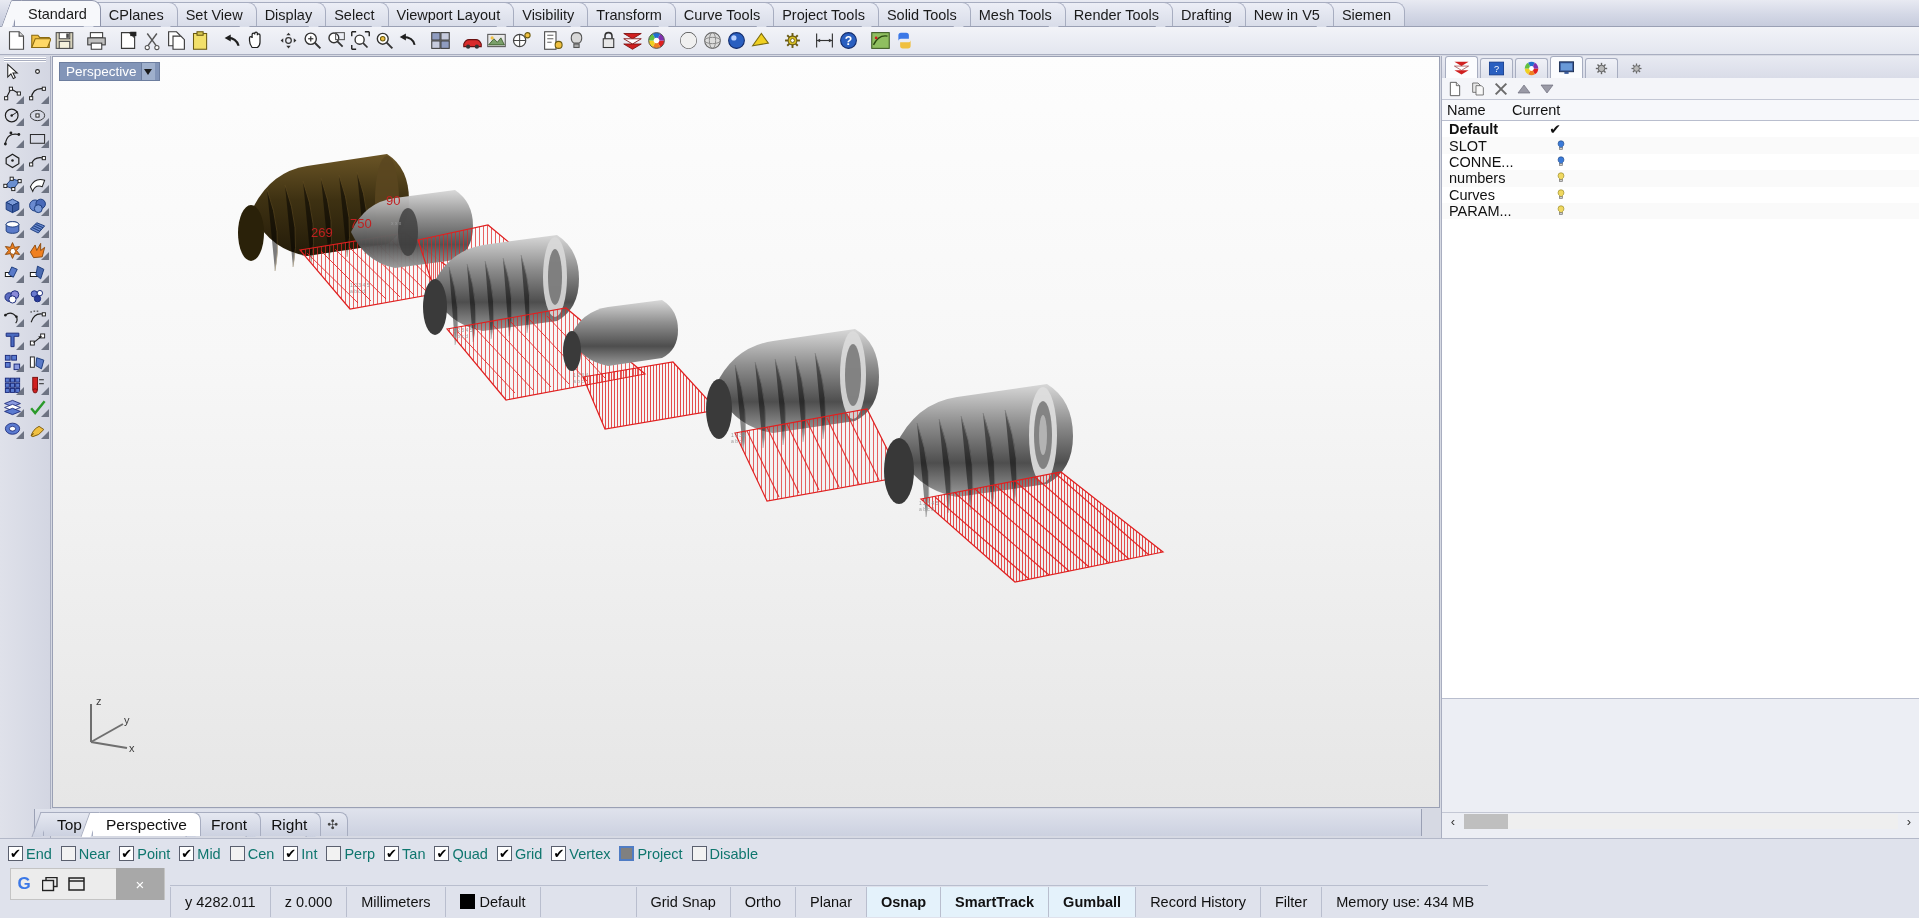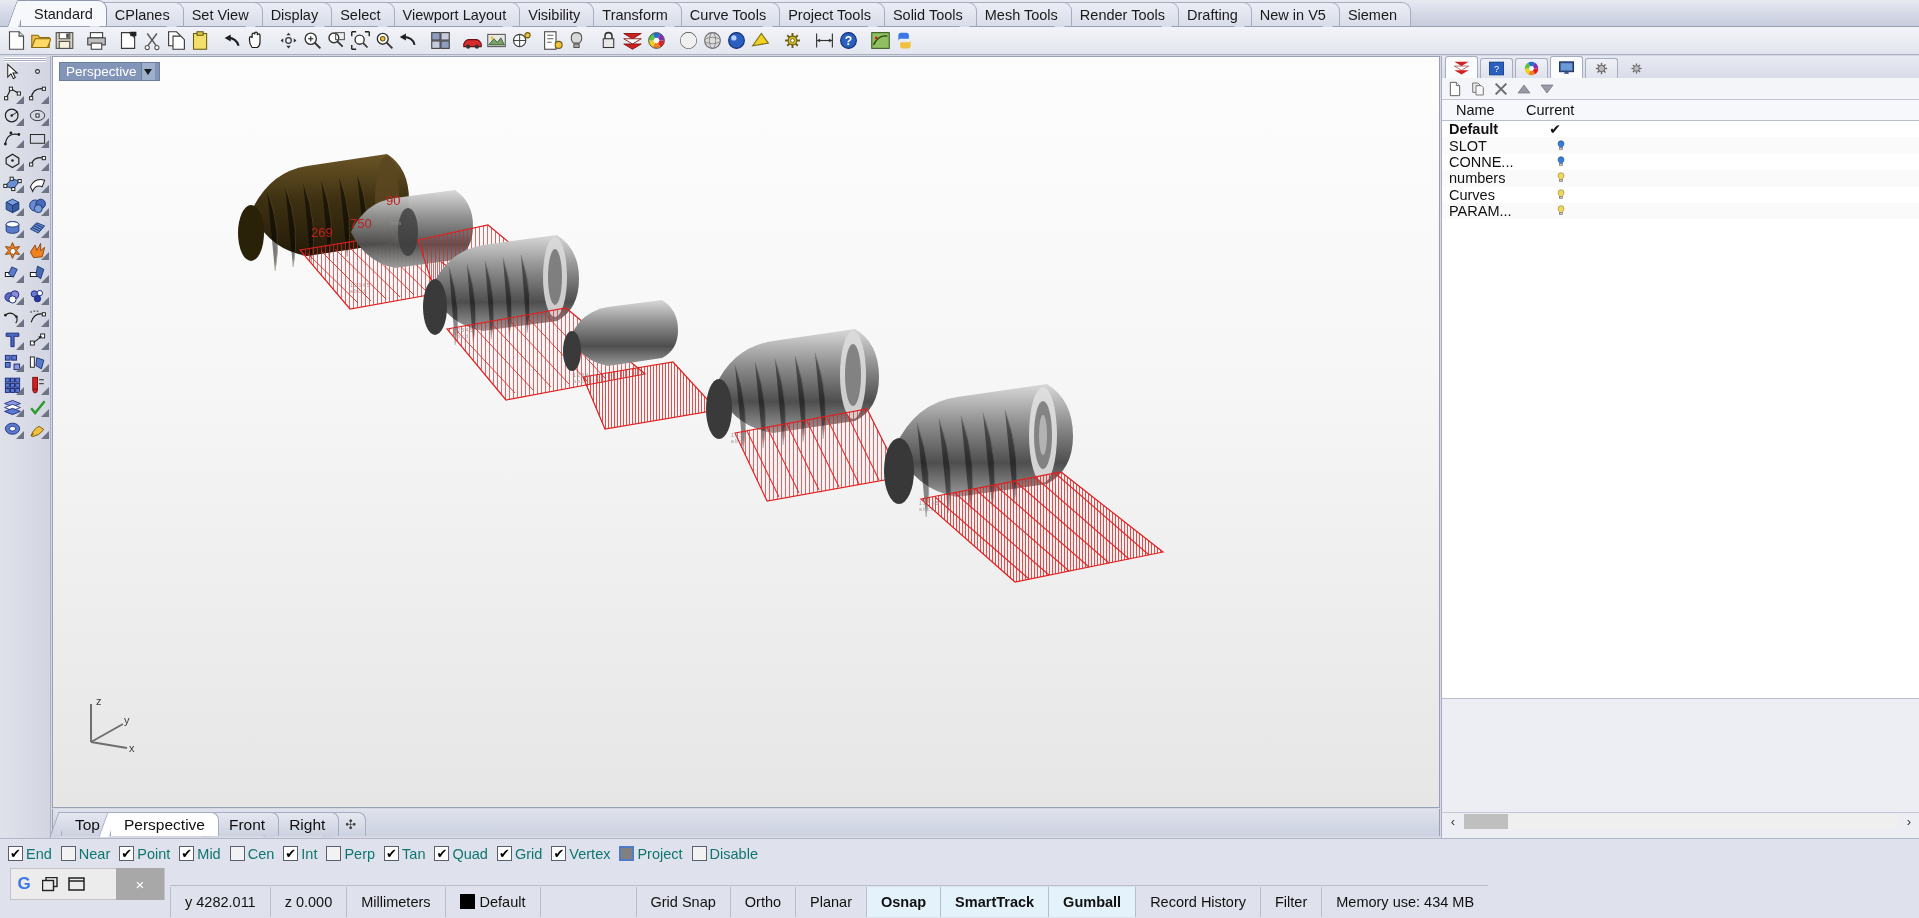--- a/index.html
+++ b/index.html
@@ -10,21 +10,21 @@
     font-family: "Liberation Sans", sans-serif;
     background: #d6d9e3;
   }
   #app { position: relative; width: 1919px; height: 918px; }
 
   
   #tabbar {
     position: absolute; left: 0; top: 0; width: 1919px; height: 27px;
     background: linear-gradient(to bottom,#e8eaf2 0%, #d4d8e6 55%, #c7ccdd 100%);
     border-bottom: 1px solid #9aa0b4;
-    display: flex; align-items: flex-end; padding-left: 20px;
+    display: flex; align-items: flex-end; padding-left: 14px;
   }
   .rtab {
     position: relative; height: 24px; line-height: 24px;
     padding: 0 13px 0 13px; font-size: 14.5px; color: #1a1a1a;
     background: linear-gradient(to bottom,#eceef6 0%, #d9dde9 100%);
     border: 1px solid #a7adc0; border-bottom: none;
     border-radius: 0 9px 0 0; margin-right: -6px;
     transform: skewX(-0deg); white-space: nowrap;
     cursor: default;
   }
@@ -82,21 +82,21 @@
     display:flex; align-items:center; gap:4px; cursor:default;
     border:1px solid #6c7d9e;
   }
   #vplabel .caret{ width:14px; height:17px; background:#9fb0cc; border-left:1px solid #6c7d9e;
      display:flex;align-items:center;justify-content:center;}
   #axisind { position:absolute; left:30px; bottom:55px; width:60px; height:58px; }
   #scene { position:absolute; inset:0; }
 
   
   #vptabs {
-    position:absolute; left:52px; top:809px; width:1388px; height:27px;
+    position:absolute; left:34px; top:809px; width:1388px; height:27px;
     background: linear-gradient(to bottom,#dfe2ec 0%,#ccd1e0 100%);
     display:flex; align-items:flex-end; padding-left:8px;
     border-left:1px solid #9aa0b4; border-right:1px solid #9aa0b4;text-align:center;
   }
   .vtab {
     position:relative; height:24px; line-height:24px; padding:0 13px;
     font-size:15.5px; color:#101010; margin-right:-4px; cursor:default;
     background: linear-gradient(to bottom,#e5e8f1 0%,#ccd1e0 100%);
     border:1px solid #a7adc0; border-bottom:none; border-radius:0 8px 0 0;
     white-space:nowrap;
@@ -156,21 +156,21 @@
   #rp-tabs { height:22px; display:flex; align-items:flex-end; padding-left:3px;
     background: linear-gradient(to bottom,#e8eaf2,#d9dce8); }
   .rpt { width:33px; height:20px; display:flex;align-items:center;justify-content:center;
     border:1px solid #a7adc0; border-bottom:none; border-radius:3px 3px 0 0;
     background:linear-gradient(to bottom,#f0f1f7,#dfe2ec); margin-right:2px; cursor:default;}
   .rpt.active{ background:#fbfcfe; height:22px; }
   #rp-toolbar { height:22px; display:flex; align-items:center; padding-left:5px; gap:7px;
     background:#f4f5f9; border-bottom:1px solid #c3c7d4; }
   #rp-header { height:21px; display:flex; align-items:center;
     background:#f7f8fb; border-bottom:1px solid #b9bece; font-size:14.5px; color:#111;}
-  #rp-header .c1{ width:84px; padding-left:14px;}
+  #rp-header .c1{ width:70px; padding-left:5px;}
   #rp-header .c2{ width:70px; }
   .lrowi { height:16.4px; display:flex; align-items:center; font-size:14.5px; color:#111;
     background:#ffffff; cursor:default; position:relative;}
   .lrowi:nth-child(even){ background:#fafafa;}
   .lrowi .lname{ width:78px; padding-left:7px; white-space:nowrap; overflow:hidden;}
   .lrowi.cur .lname{ font-weight:bold; }
   .lrowi .lcur{ width:70px; display:flex; justify-content:center; font-size:14px;}
   .lrowi .lbulb{ position:absolute; left:112px; }
   #rp-list{ background:#fff; height:578px; border-bottom:1px solid #b9bece;}
   #rp-scroll{ position:absolute; left:0; bottom:8px; width:478px; height:18px;

